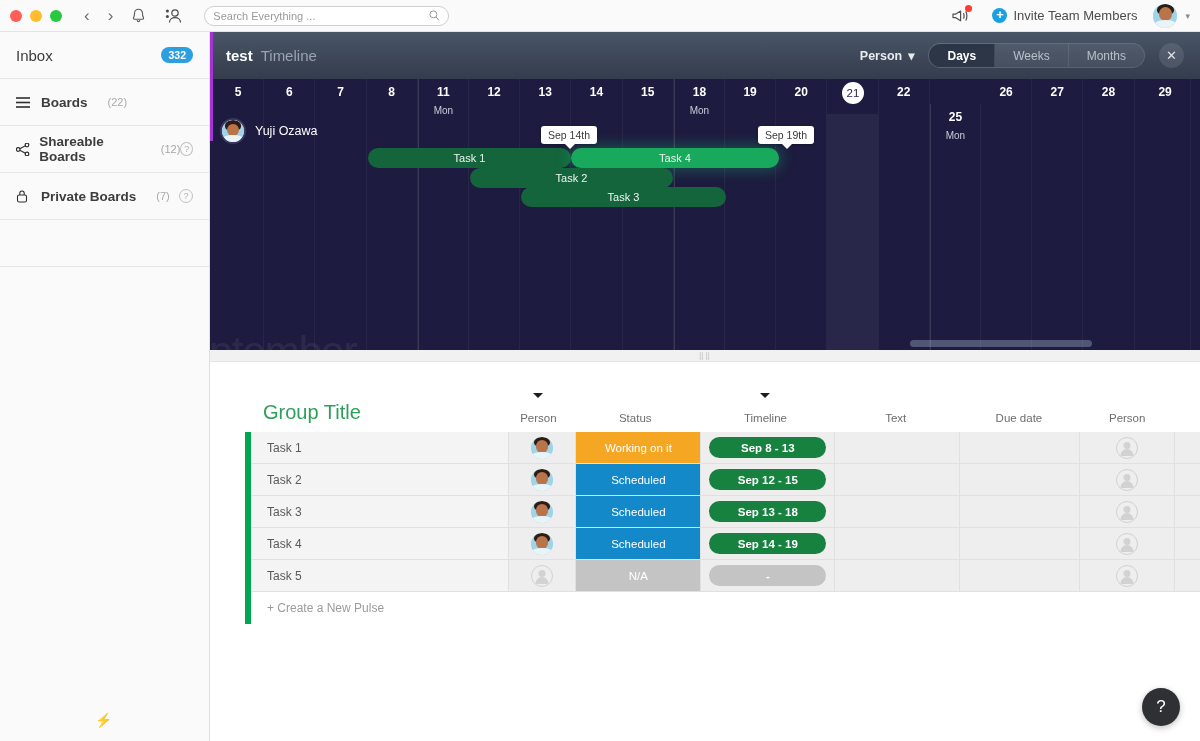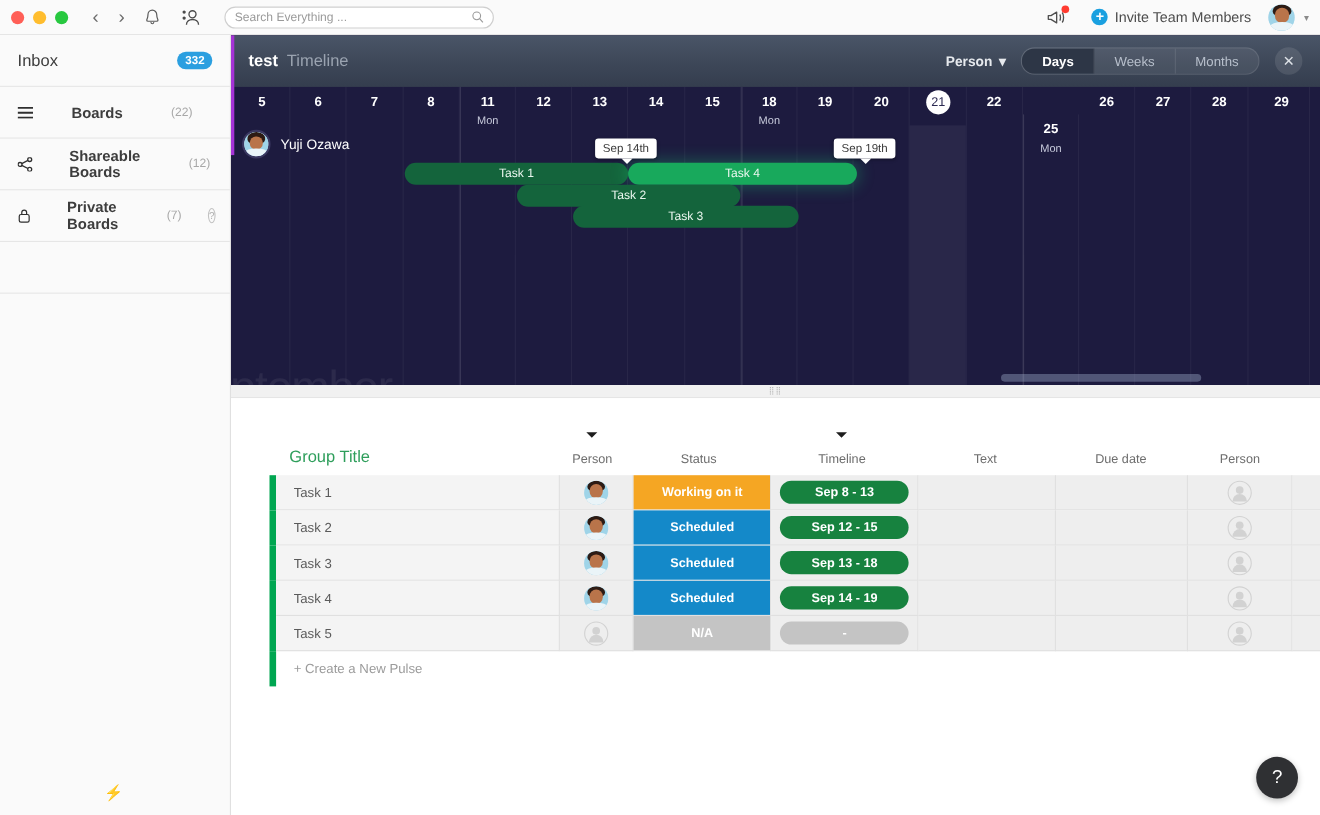--- a/index.html
+++ b/index.html
@@ -53,21 +53,21 @@
   }
   .caret-sm { margin-left: 8px; color: #8a8a8a; font-size: 9px; }
 
   
   .sidebar {
     position: absolute; left: 0; top: 32px; width: 210px; height: 709px;
     background: #fafafa; border-right: 1px solid #e0e0e0;
   }
   .sb-row {
     height: 47px; display: flex; align-items: center; padding: 0 16px;
-    border-bottom: 1px solid #e6e6e6; cursor: pointer; gap: 24px;
+    border-bottom: 1px solid #e6e6e6; cursor: pointer;
   }
   .sb-row.inbox { height: 47px; }
   .sb-title { font-size: 15px; color: #3d3d3d; }
   .sb-title.bold { font-weight: 700; font-size: 13.5px; }
   .badge {
     margin-left: auto; background: #2b9fe0; color: #fff; font-size: 10.5px;
     font-weight: 700; border-radius: 9px; padding: 2px 7px; min-width: 28px; text-align: center;
   }
   .sb-count { font-size: 11px; color: #a8a8a8; margin-left: 20px; }
   .sb-ico { width: 16px; margin-right: 9px; display: flex; align-items: center; color: #444; }
@@ -169,21 +169,21 @@
   .grip { font-size: 7px; color: #b6b6b6; letter-spacing: 1px; line-height: 4px; }
 
   
   .board {
     position: absolute; left: 210px; top: 362px; width: 990px; height: 379px;
     background: #ffffff; overflow: hidden;
   }
   .tbl { position: absolute; left: 35px; top: 24px; width: 990px; }
   .thead { display: flex; height: 46px; align-items: flex-end; }
   .grouptitle {
-    font-size: 15px; color: #2e9e5b; font-weight: 400;
+    font-size: 20px; color: #2e9e5b; font-weight: 400;
     width: 260px; padding-left: 18px; padding-bottom: 8px;
   }
   .th {
     text-align: center; font-size: 11.5px; color: #6d6d6d;
     padding-bottom: 8px; position: relative;
   }
   .th-line { position: absolute; top: -14px; left: 50%; transform: translateX(-50%); width: 62px; }
   .th-line .ln { height: 2px; background: #1d1d1d; width: 100%; }
   .th-line .arw {
     width: 0; height: 0; margin: 0 auto;
@@ -193,21 +193,21 @@
   .trow { display: flex; height: 32px; align-items: stretch; }
   .cell {
     border-right: 1px solid #e0e0e0; border-bottom: 1px solid #e0e0e0;
     background: #eeeeee; display: flex; align-items: center; justify-content: center;
   }
   .cell.namecell {
     background: #f4f4f4; justify-content: flex-start; padding-left: 16px;
     font-size: 12px; color: #5a5a5a; position: relative;
   }
   .greenbar { width: 6px; background: #00a651; }
-  .status { color: #ffffff; font-size: 11.5px; font-weight: 700; width: 100%; height: 100%;
+  .status { color: #ffffff; font-size: 11.5px; font-weight: 400; width: 100%; height: 100%;
             display: flex; align-items: center; justify-content: center; }
   .tlpill {
     width: 117px; height: 21px; border-radius: 11px; color: #ffffff;
     font-size: 11.5px; font-weight: 700; display: flex; align-items: center; justify-content: center;
   }
   .blankav { width: 22px; height: 22px; border-radius: 50%; border: 1.5px solid #d2d2d2; position: relative; background: #eeeeee; }
   .blankav:before {
     content: ""; position: absolute; left: 50%; top: 4px; transform: translateX(-50%);
     width: 7px; height: 7px; border-radius: 50%; background: #d2d2d2;
   }

